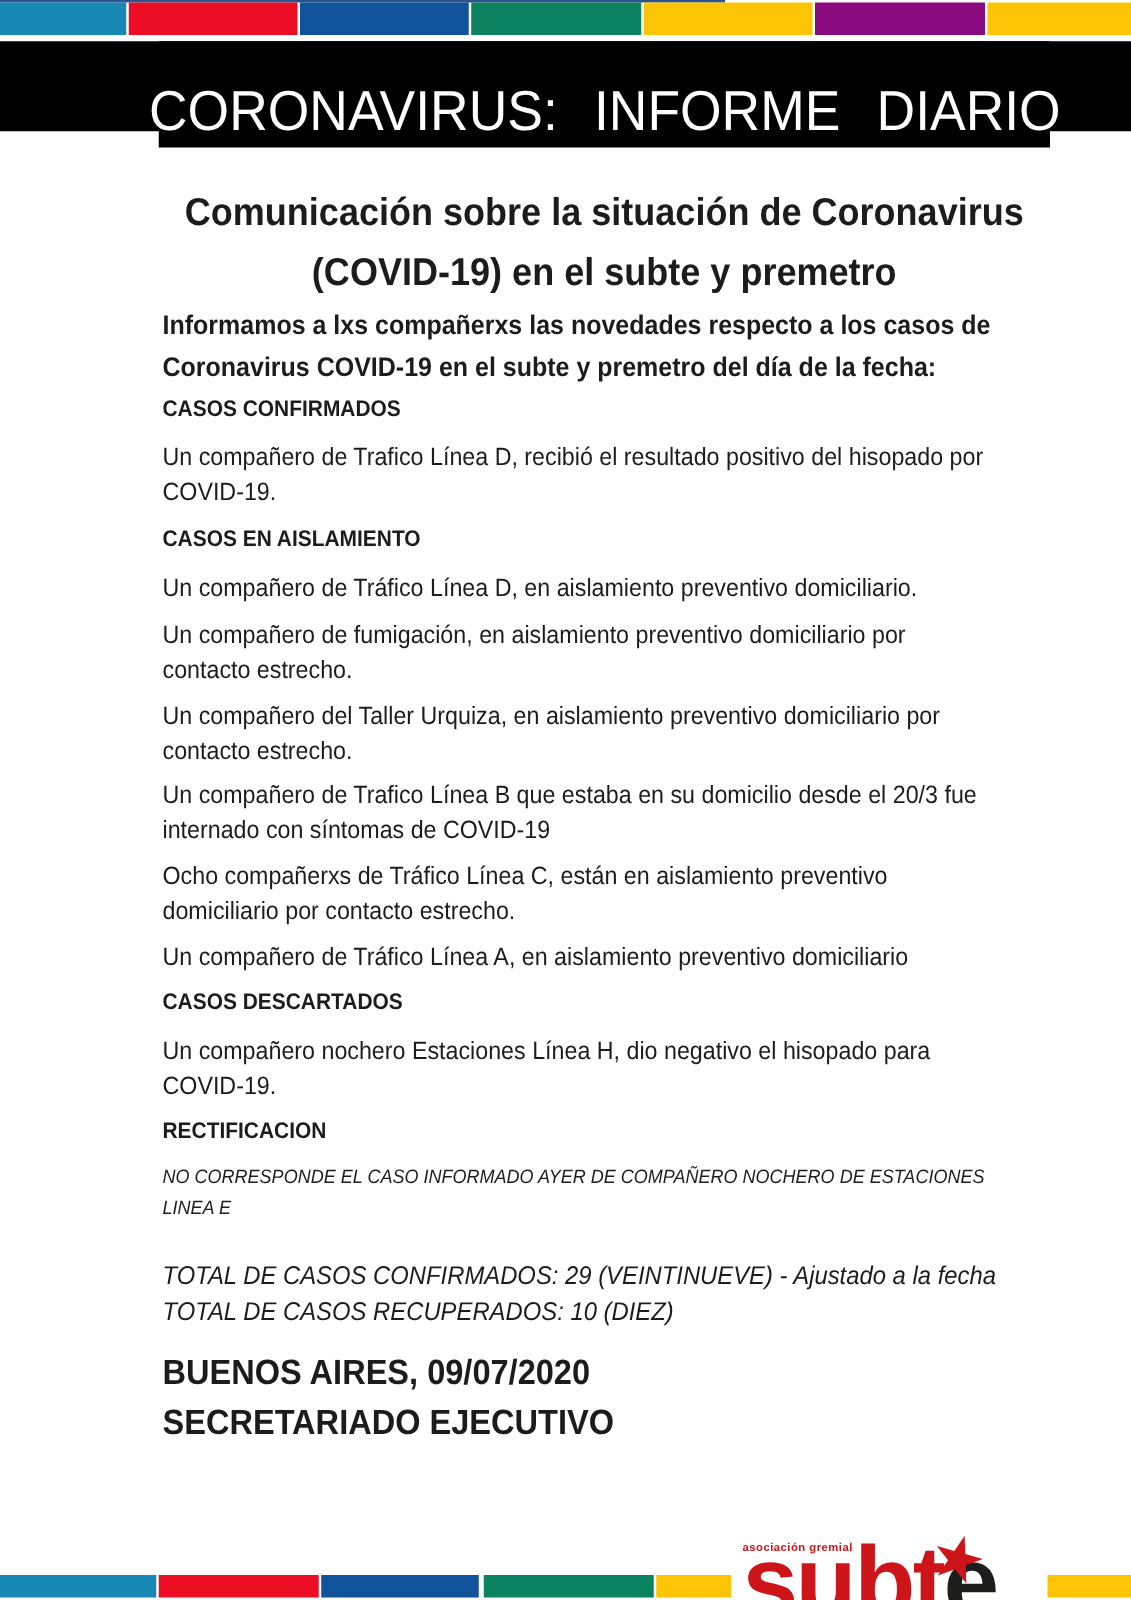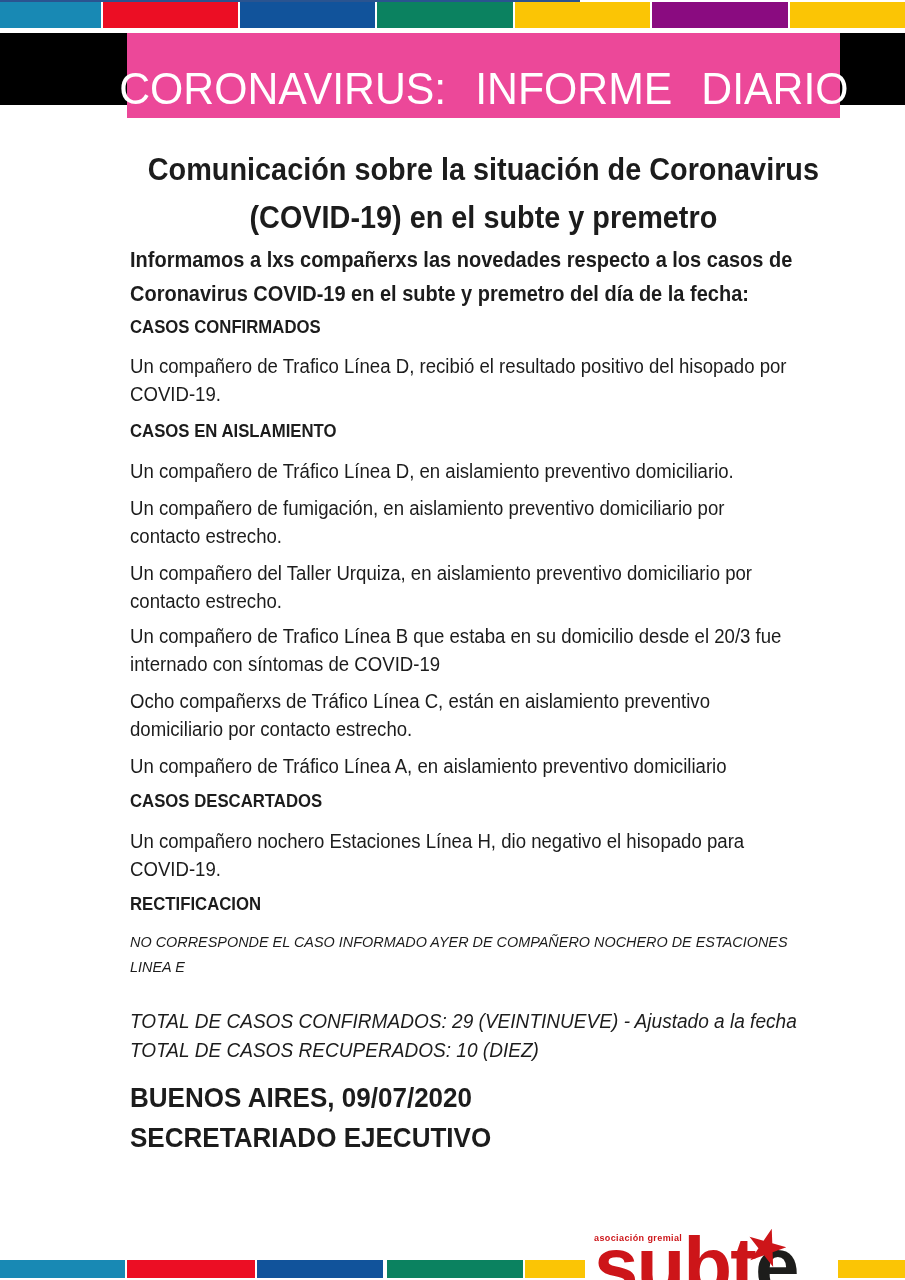--- a/index.html
+++ b/index.html
@@ -11,21 +11,21 @@
 
   
   .topbar{position:absolute;left:0;top:2px;width:905px;height:26px;display:flex;gap:2px;}
   .topbar>div{height:100%;}
   .w1{width:101px}.w2{width:135px}.w3{width:135px}.w4{width:136px}.w5{width:135px}.w6{width:136px}.w7{width:115px}
   .c-teal{background:#1889b4}.c-red{background:#ec0e24}.c-blue{background:#11539b}
   .c-green{background:#0b8260}.c-yellow{background:#fbc505}.c-purple{background:#8a0b80}
 
   
   .banner-outer{position:absolute;left:0;top:33px;width:905px;height:72px;background:#000;}
-  .banner-inner{position:absolute;left:127px;top:33px;width:713px;height:85px;background:#ec4899;
+  .banner-inner{position:absolute;left:127px;top:33px;width:713px;height:85px;background:#000000;
                 display:flex;align-items:flex-end;justify-content:center;}
   .banner-title{color:#fff;font-size:45px;line-height:50px;padding-bottom:4px;word-spacing:18px;
                 white-space:pre;transform:scaleX(.95);transform-origin:center bottom;}
 
   
   .content{position:absolute;left:130px;top:140px;width:760px;height:1050px;
            transform:scaleX(.93);transform-origin:0 0;}
   .content .blk{position:absolute;left:0;white-space:pre;}
   .doc-heading{top:6px;width:760px;text-align:center;font-weight:bold;font-size:31px;line-height:48px;}
   .intro{top:103px;font-weight:bold;font-size:21.5px;line-height:34px;}

